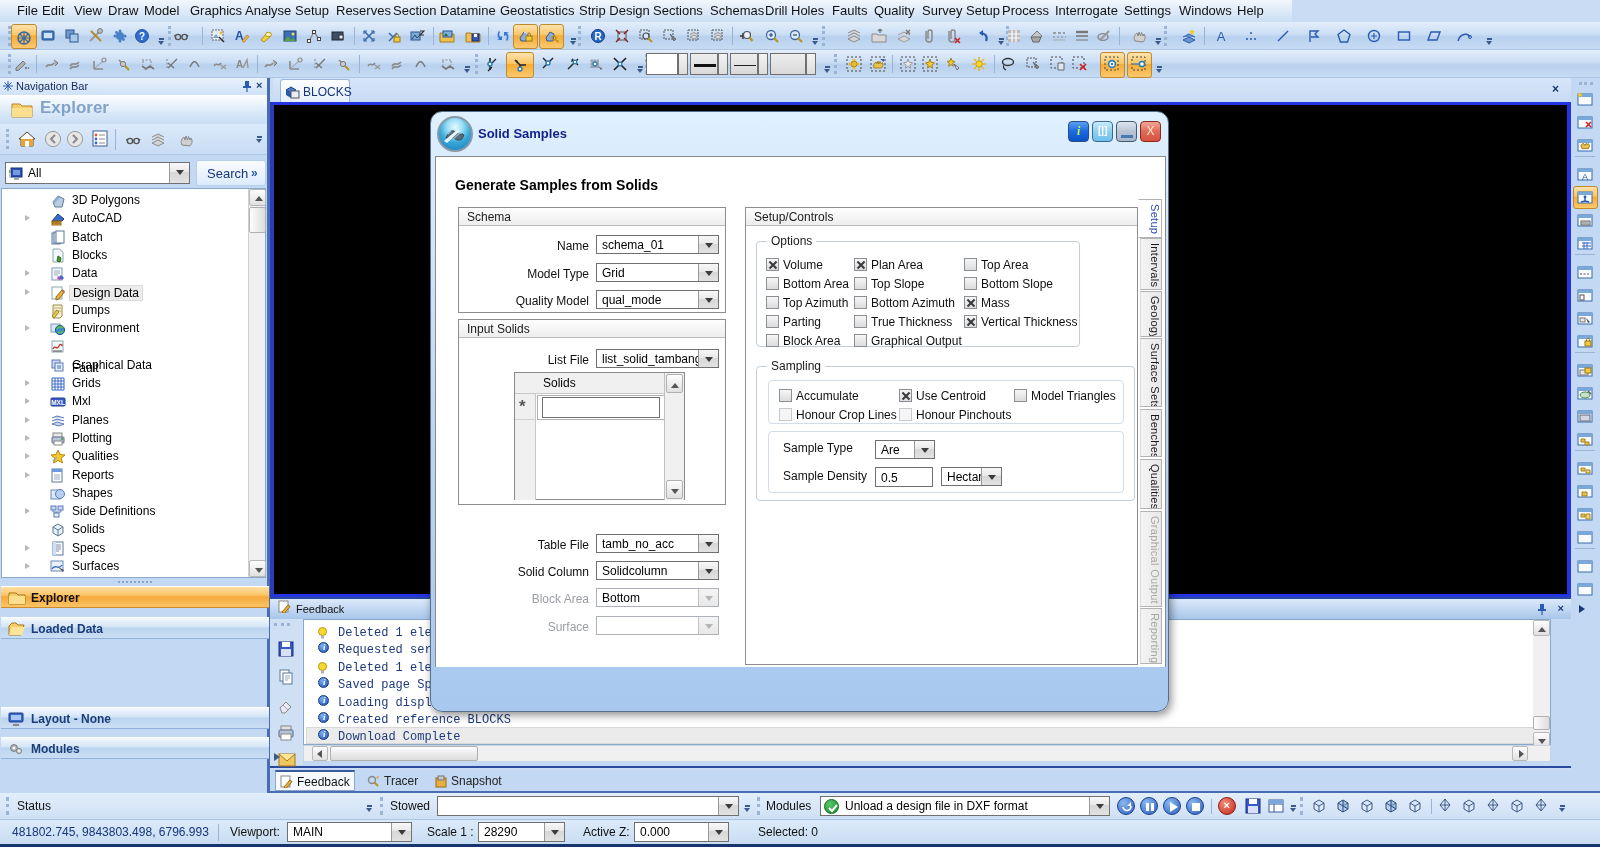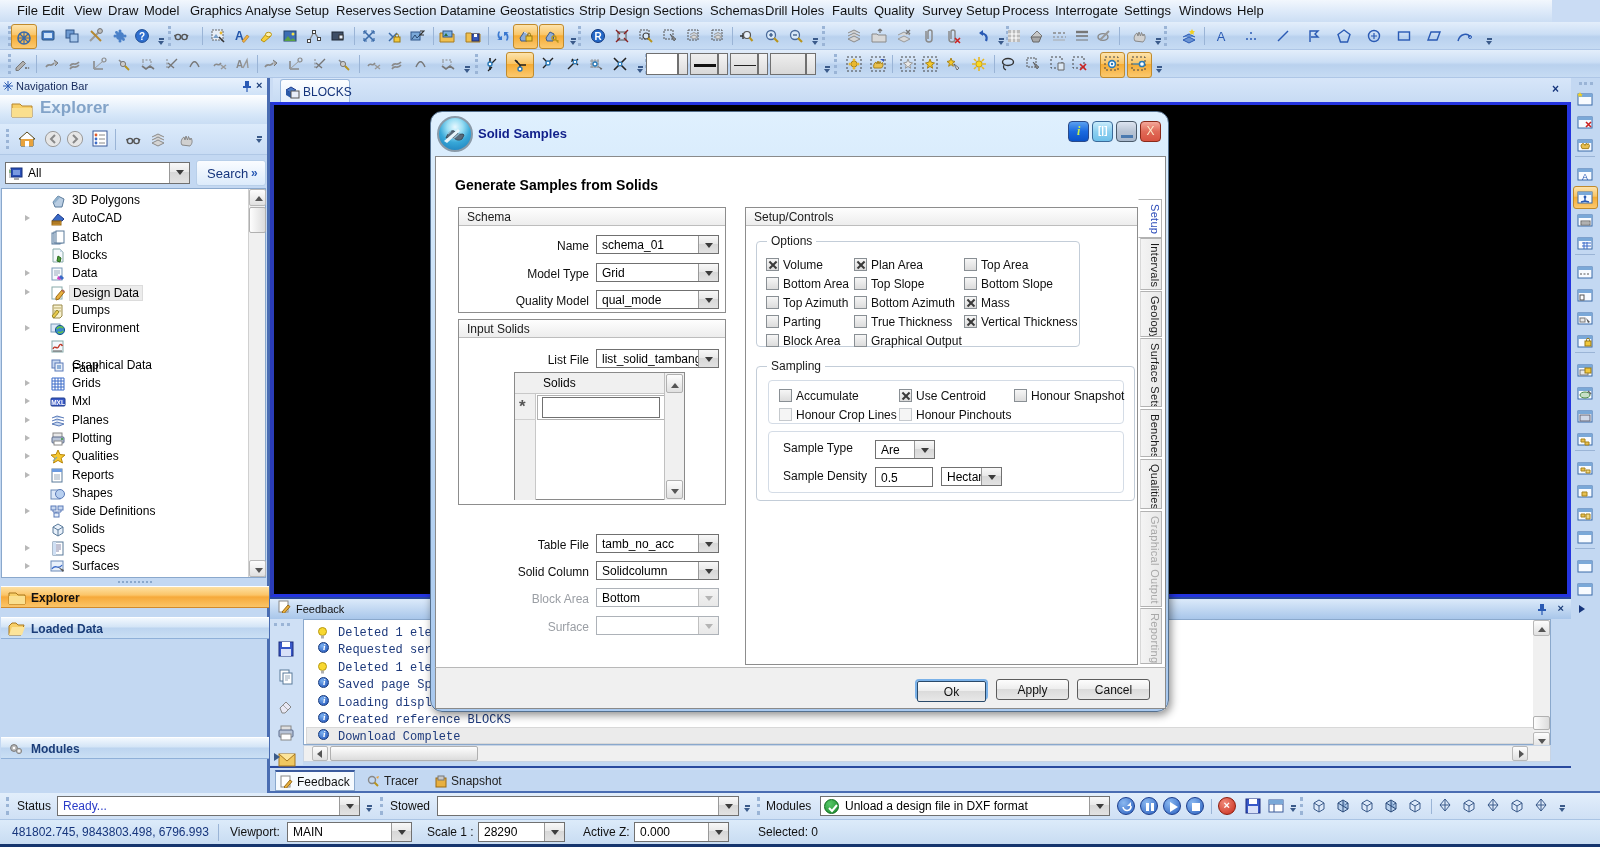--- a/index.html
+++ b/index.html
@@ -1,21 +1,21 @@
 <!DOCTYPE html>
 <html><head><meta charset="utf-8"><style>
 
 *{margin:0;padding:0;box-sizing:border-box;}
 html,body{width:1600px;height:847px;overflow:hidden;font-family:"Liberation Sans",sans-serif;}
 #app{position:relative;width:1600px;height:847px;background:#cadcf4;}
 .ic{position:absolute;}
 .chev{position:absolute;width:8px;height:9px;}.chev:before{content:"";position:absolute;left:1px;top:0;width:5px;height:1.5px;background:#3a5a8a;}.chev:after{content:"";position:absolute;left:0;top:3px;border:3.5px solid transparent;border-top:4px solid #3a5a8a;}
 .grip{position:absolute;width:3px;border-left:3px dotted #9ab4d6;}
 .tsep{position:absolute;width:1px;background:#9ab4d6;}
-#menubar{position:absolute;left:0;top:0;width:1552px;height:22px;background:linear-gradient(#f2f7fd,#dce9f9 55%,#ccdef4);font-size:13px;color:#111;}
+#menubar{position:absolute;left:0;top:0;width:1292px;height:22px;background:linear-gradient(#f2f7fd,#dce9f9 55%,#ccdef4);font-size:13px;color:#111;}
 #menubar span{position:absolute;top:3px;}
 .tbrow{position:absolute;left:0;width:1600px;height:28px;background:linear-gradient(#e3eefb,#cbdef5 45%,#b9d1ee 55%,#c6dbf3);border-bottom:1px solid #aec6e6;}
 .combo{position:absolute;background:#fff;border:1px solid #707070;}
 .combo .ar{position:absolute;right:0;top:0;bottom:0;width:20px;background:linear-gradient(#f8f8f8,#e9e9e9 45%,#d7d7d7 46%,#e2e2e2);border-left:1px solid #999;}
 .combo .ar:after{content:"";position:absolute;left:6px;top:7px;border:4px solid transparent;border-top:5px solid #3c3c3c;}
 .combo.dis{border-color:#adb2b8;}
 .combo.dis .ar{background:linear-gradient(#f4f4f4,#e8e8e8);border-left:1px solid #c0c0c0;}
 .combo.dis .ar:after{border-top-color:#b4b4b4;}
 .ctext{position:absolute;left:5px;top:2px;font-size:12px;color:#000;}
 .lbl{position:absolute;font-size:12px;color:#101010;}
@@ -772,20 +772,28 @@
           <path d="M1 6h16v8H1z" fill="#fadf8e"></path>
         </svg>
       </div>
 <div class="navbtn" style="top:539px;">
         <span>Loaded Data</span>
         <svg style="position:absolute;left:7px;top:3px" width="17" height="15" viewBox="0 0 17 15">
           <path d="M1 5l3-3h4l2 2h6l-3 10H1z" fill="#f7cf68" stroke="#a8761c"></path>
           <path d="M4 6h13l-3 8H1z" fill="#fce49a"></path>
         </svg>
       </div>
+<div class="navbtn" style="top:629px;">
+        <span>Layout - None</span>
+        <svg style="position:absolute;left:7px;top:3px" width="17" height="15" viewBox="0 0 17 15">
+          <rect x="1" y="2" width="14" height="9" rx="1" fill="#3a6ac8" stroke="#1e3c8c"></rect>
+          <rect x="3" y="4" width="10" height="5" fill="#a8c8f0"></rect>
+          <path d="M5 13h6v2H5z" fill="#888"></path>
+        </svg>
+      </div>
 <div class="navbtn" style="top:659px;">
         <span>Modules</span>
         <svg style="position:absolute;left:7px;top:3px" width="17" height="15" viewBox="0 0 17 15">
           <circle cx="6" cy="7" r="3.4" fill="#b8b8b8" stroke="#777"></circle>
           <circle cx="6" cy="7" r="1.2" fill="#fff"></circle>
           <circle cx="11" cy="10" r="2.6" fill="#cccccc" stroke="#888"></circle>
           <circle cx="11" cy="10" r="1" fill="#fff"></circle>
         </svg>
       </div>
 </div>
@@ -1035,24 +1043,20 @@
         <svg style="position:absolute;left:2px;top:3px" width="13" height="13" viewBox="0 0 13 13">
           <rect x="2" y="3" width="10" height="9" fill="#e8b040" stroke="#9a6a14"></rect>
           <rect x="4" y="1" width="6" height="4" fill="#c8c8c8" stroke="#777"></rect>
         </svg>
         <span style="position:absolute;left:19px;top:2px;">Snapshot</span>
       </div>
 </div>
 <div style="position:absolute;left:0;top:793px;width:1600px;height:27px;background:linear-gradient(#e2eefb,#cfe0f5);border-bottom:1px solid #aac4e4;font-size:12px;">
 <div class="grip" style="left:6px;top:4px;height:18px;"></div>
 <span style="position:absolute;left:17px;top:6px;color:#111;">Status</span>
-<div class="combo" style="left:57px;top:3px;width:303px;height:20px;">
-        <span class="ctext" style="color:#2a3cc8;">Ready...</span>
-        <div class="ar"></div>
-      </div>
 <div class="chev" style="left:366px;top:12px;"></div>
 <div class="grip" style="left:380px;top:4px;height:18px;"></div>
 <span style="position:absolute;left:390px;top:6px;color:#111;">Stowed</span>
 <div class="combo" style="left:437px;top:3px;width:302px;height:20px;">
         <div class="ar"></div>
       </div>
 <div class="chev" style="left:744px;top:12px;"></div>
 <div class="grip" style="left:757px;top:4px;height:18px;"></div>
 <span style="position:absolute;left:766px;top:6px;color:#111;">Modules</span>
 <div class="combo" style="left:820px;top:3px;width:290px;height:20px;">
@@ -1279,21 +1283,21 @@
 <div class="cbl" style="left:435px;top:177px;">Graphical Output</div>
 <div class="fset" style="left:320px;top:209px;width:379px;height:135px;">
           <div class="lg">Sampling</div>
         </div>
 <div class="fset" style="left:332px;top:223px;width:356px;height:44px;border-color:#d4dce6;"></div>
 <div class="cb" style="left:343px;top:232px;"></div>
 <div class="cbl" style="left:360px;top:232px;">Accumulate</div>
 <div class="cb ck" style="left:463px;top:232px;"></div>
 <div class="cbl" style="left:480px;top:232px;">Use Centroid</div>
 <div class="cb" style="left:578px;top:232px;"></div>
-<div class="cbl" style="left:595px;top:232px;">Honour Snapshot</div>
+<div class="cbl" style="left:595px;top:232px;">Model Triangles</div>
 <div class="cb dis" style="left:343px;top:251px;"></div>
 <div class="cbl dlbl" style="left:360px;top:251px;">Honour Crop Lines</div>
 <div class="cb dis" style="left:463px;top:251px;"></div>
 <div class="cbl dlbl" style="left:480px;top:251px;">Honour Pinchouts</div>
 <div class="fset" style="left:332px;top:274px;width:356px;height:62px;border-color:#d4dce6;"></div>
 <div class="lbl" style="left:347px;top:284px;">Sample Type</div>
 <div class="combo" style="left:439px;top:283px;width:60px;height:19px;text-align:center;">
           <span class="ctext">Are</span>
           <div class="ar"></div>
         </div>
@@ -1307,20 +1311,13 @@
         </div>
 </div>
 <div class="vtab" style="top:87px;height:39px;background:#fff;border-left:1px solid #fff;width:24px;left:707px;z-index:3;color:#2a4ab8;">Setup</div>
 <div class="vtab" style="top:126px;height:52px;">Intervals</div>
 <div class="vtab" style="top:179px;height:46px;">Geology</div>
 <div class="vtab" style="top:226px;height:69px;">Surface Sets</div>
 <div class="vtab" style="top:297px;height:48px;">Benches</div>
 <div class="vtab" style="top:347px;height:50px;">Qualities</div>
 <div class="vtab" style="top:399px;height:96px;color:#a8a8a8;">Graphical Output</div>
 <div class="vtab" style="top:496px;height:56px;color:#a8a8a8;">Reporting</div>
-<div style="position:absolute;left:4px;top:555px;width:731px;height:42px;background:#f0f0f0;border:1px solid #8a8a8a;border-top:1px solid #b8b8b8;">
-<div style="position:absolute;left:479px;top:11px;width:73px;height:21px;border:2px solid #7ab1e8;border-radius:4px;">
-          <div class="btn" style="left:0px;top:0px;width:69px;border-radius:2px;border-color:#2a4a6a;">Ok</div>
-        </div>
-<div class="btn" style="left:560px;top:11px;width:73px;">Apply</div>
-<div class="btn" style="left:641px;top:11px;width:73px;">Cancel</div>
-</div>
 </div>
 </div>
 </body></html>

